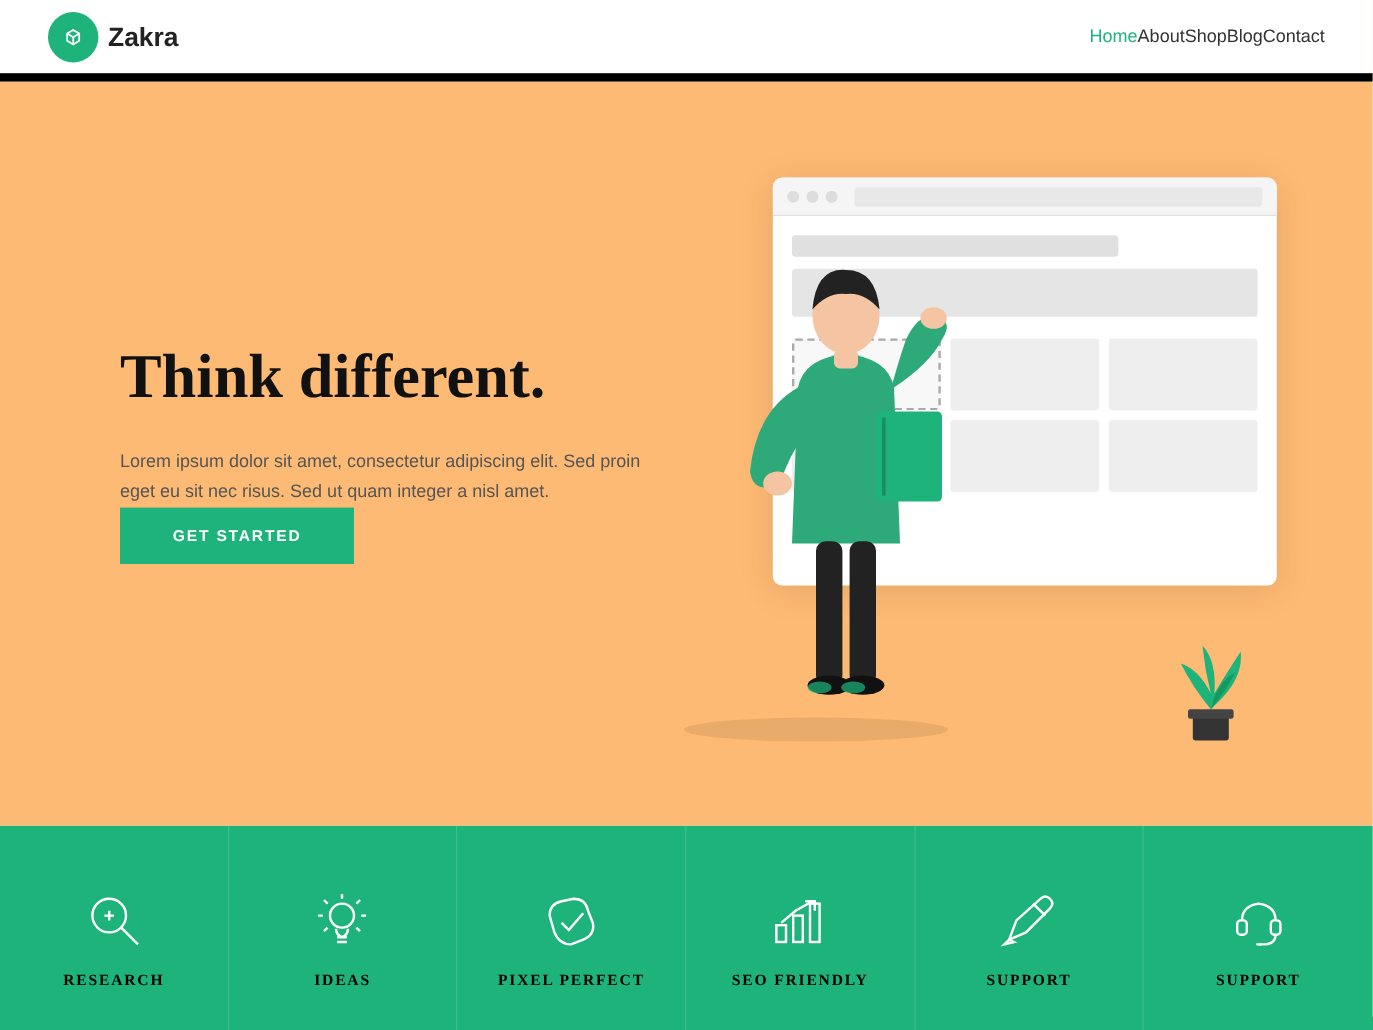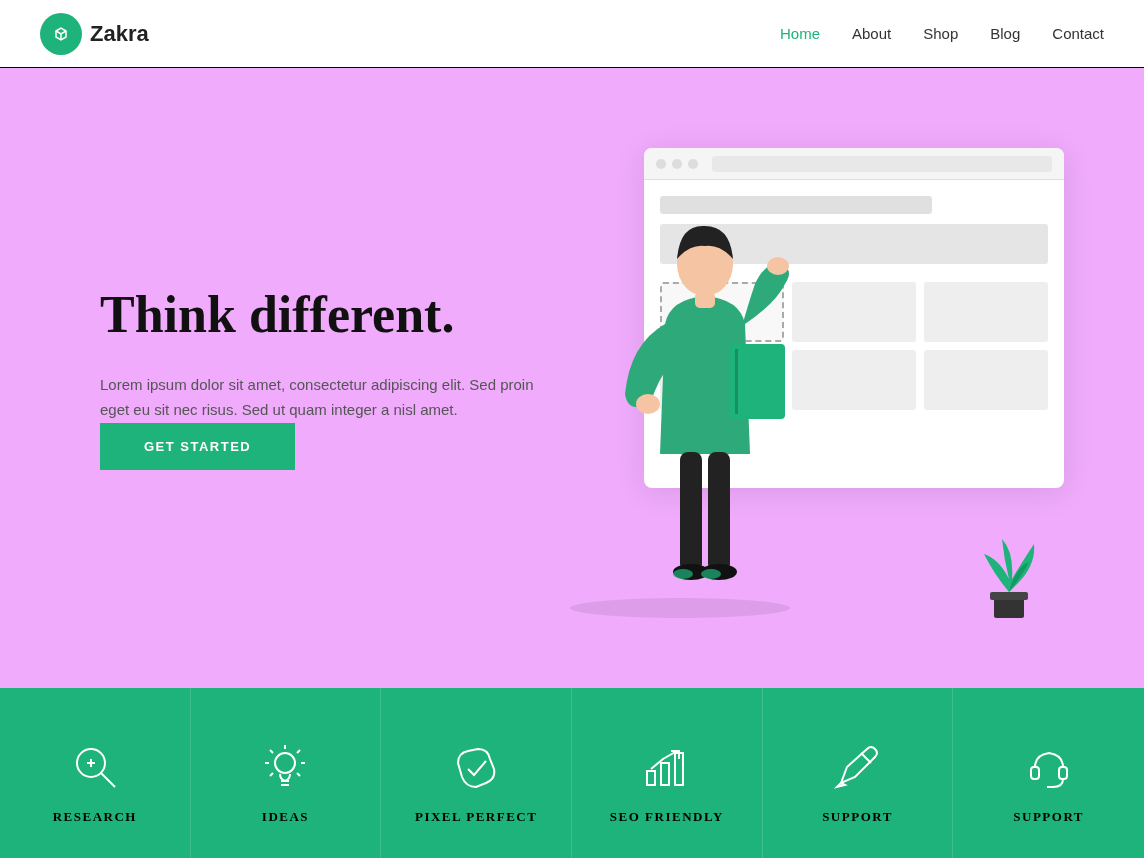--- a/index.html
+++ b/index.html
@@ -6,21 +6,21 @@
     body { font-family: 'Georgia', serif; background: #fff; overflow-x: hidden; }
 
     
     .header {
       display: flex;
       align-items: center;
       justify-content: space-between;
       padding: 0 40px;
       height: 68px;
       background: #fff;
-      border-bottom: 1px solid #000000;
+      border-bottom: 7px solid #000000;
       position: relative;
       z-index: 10;
     }
     .logo-area {
       display: flex;
       align-items: center;
       gap: 8px;
       cursor: pointer;
     }
     .logo-icon {
@@ -38,21 +38,20 @@
     }
     .logo-text {
       font-size: 22px;
       font-weight: bold;
       color: #222;
       font-family: sans-serif;
     }
     .nav {
       display: flex;
       align-items: center;
-      gap: 32px;
     }
     .nav-item {
       font-size: 15px;
       cursor: pointer;
       font-family: sans-serif;
       color: #333;
       text-decoration: none;
     }
     .nav-item.active {
       color: #1db37a;
@@ -79,21 +78,21 @@
       border: none;
       cursor: pointer;
       color: #333;
       font-size: 18px;
       display: flex;
       align-items: center;
     }
 
     
     .hero {
-      background: #f0abfc;
+      background: #fdba74;
       min-height: 620px;
       display: flex;
       align-items: center;
       justify-content: flex-start;
       padding: 60px 80px 60px 100px;
       position: relative;
       overflow: hidden;
     }
     .hero-content {
       max-width: 440px;

